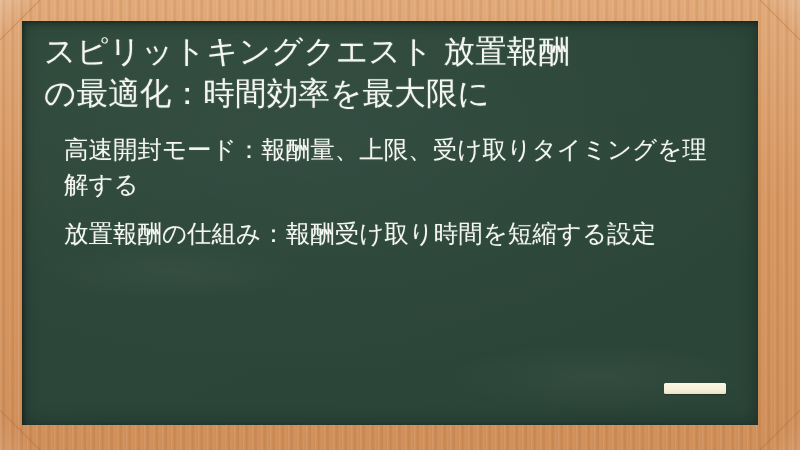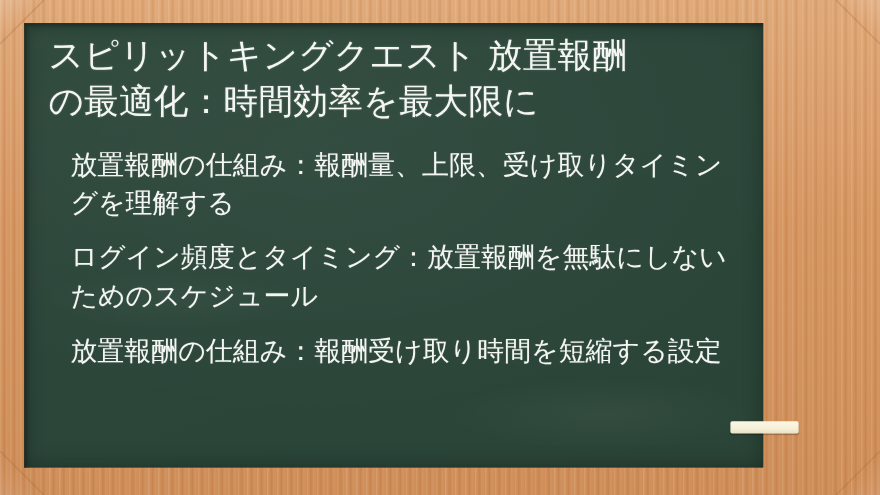--- a/index.html
+++ b/index.html
@@ -46,21 +46,21 @@
   .miter-bl { bottom: 0; left: 0;
     background: linear-gradient(45deg, rgba(255,255,255,0.10) 0%, rgba(255,255,255,0.0) 48%, rgba(140,80,35,0.22) 50%, rgba(0,0,0,0) 52%); }
   .miter-br { bottom: 0; right: 0;
     background: linear-gradient(315deg, rgba(255,255,255,0.10) 0%, rgba(255,255,255,0.0) 48%, rgba(140,80,35,0.22) 50%, rgba(0,0,0,0) 52%); }
 
   
   .board {
     position: absolute;
     left: 22px;
     top: 21px;
-    width: 672px;
+    width: 736px;
     height: 404px;
     box-sizing: border-box;
     background:
       radial-gradient(ellipse 120% 110% at 40% 30%, rgba(255,255,255,0.035) 0%, rgba(0,0,0,0.0) 55%),
       linear-gradient(160deg, #2f4a3c 0%, #2c463a 40%, #2a4437 100%);
     box-shadow: inset 0 0 18px rgba(0,0,0,0.30), inset 2px 2px 4px rgba(0,0,0,0.35);
     overflow: hidden;
   }
   
   .board::after {
@@ -130,22 +130,21 @@
   <div class="frame-miter miter-bl"></div>
   <div class="frame-miter miter-br"></div>
 
   <div class="board">
     <div class="board-inner">
 
       <h1 class="title">スピリットキングクエスト 放置報酬
 の最適化：時間効率を最大限に</h1>
 
       <ul class="bullets">
-        <li class="bullet-item">放置報酬の仕組み：報酬量、上限、受け取りタイミングを理解する</li>
-        <li class="bullet-item">ログイン頻度とタイミング：放置報酬を無駄にしないためのスケジュール</li>
+        <li class="bullet-item">高速開封モード：報酬量、上限、受け取りタイミングを理解する</li>
         <li class="bullet-item">放置報酬の仕組み：報酬受け取り時間を短縮する設定</li>
       </ul>
 
     </div>
   </div>
 
   <div class="chalk"></div>
 
 </div>
 

